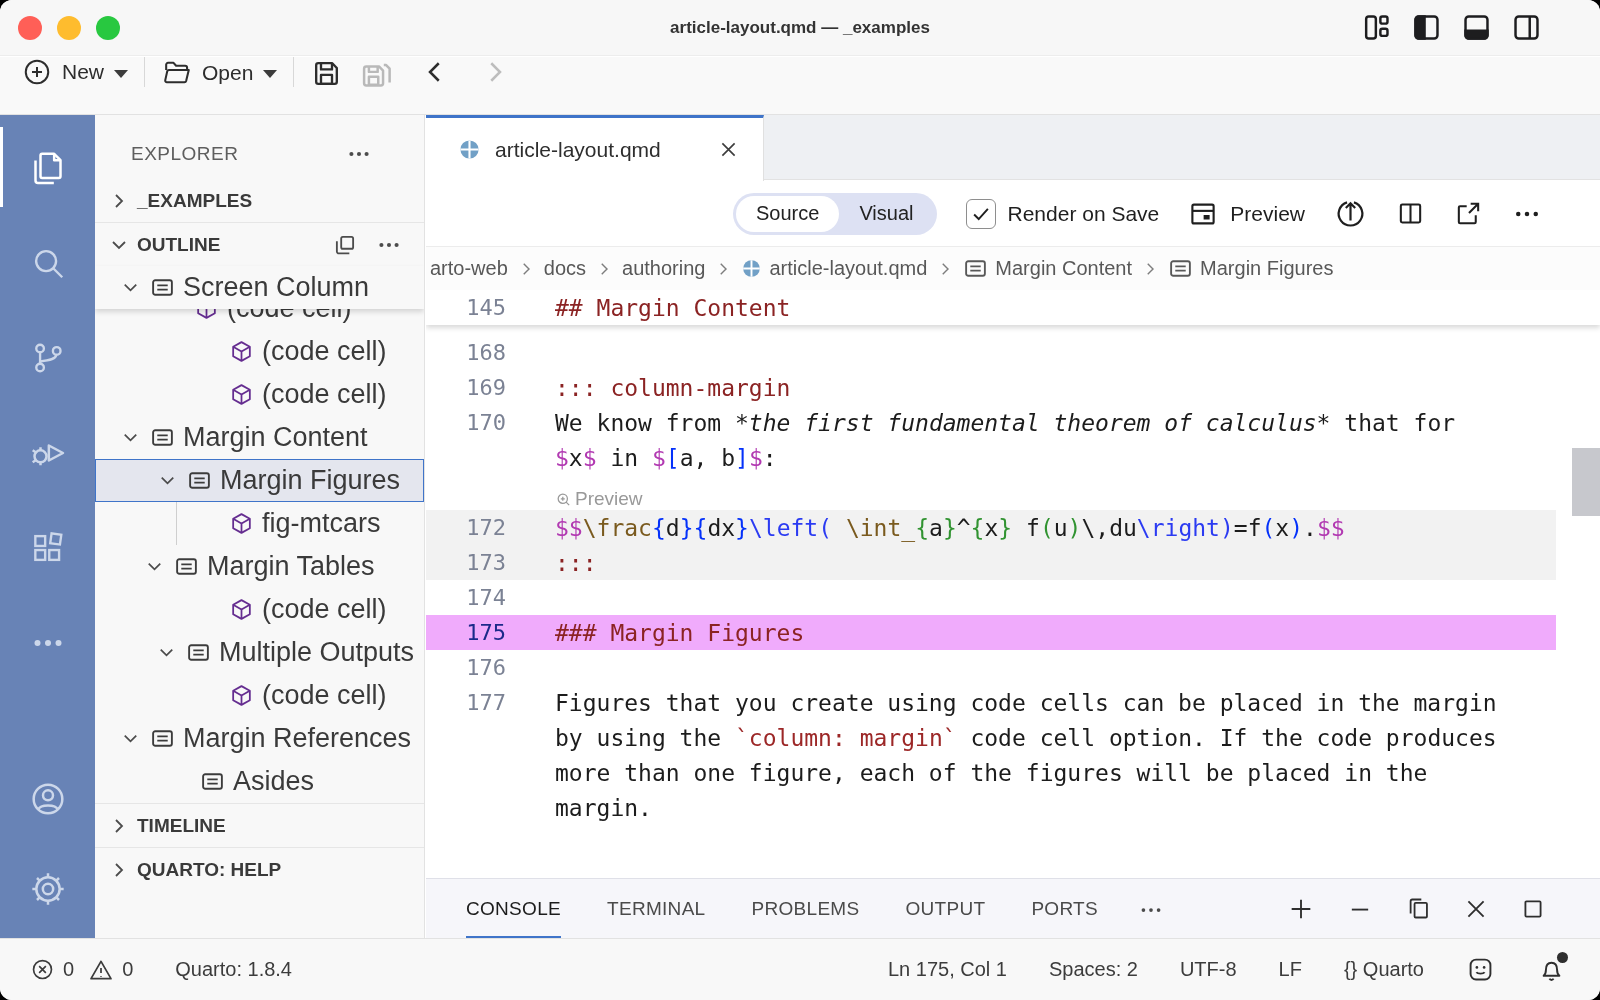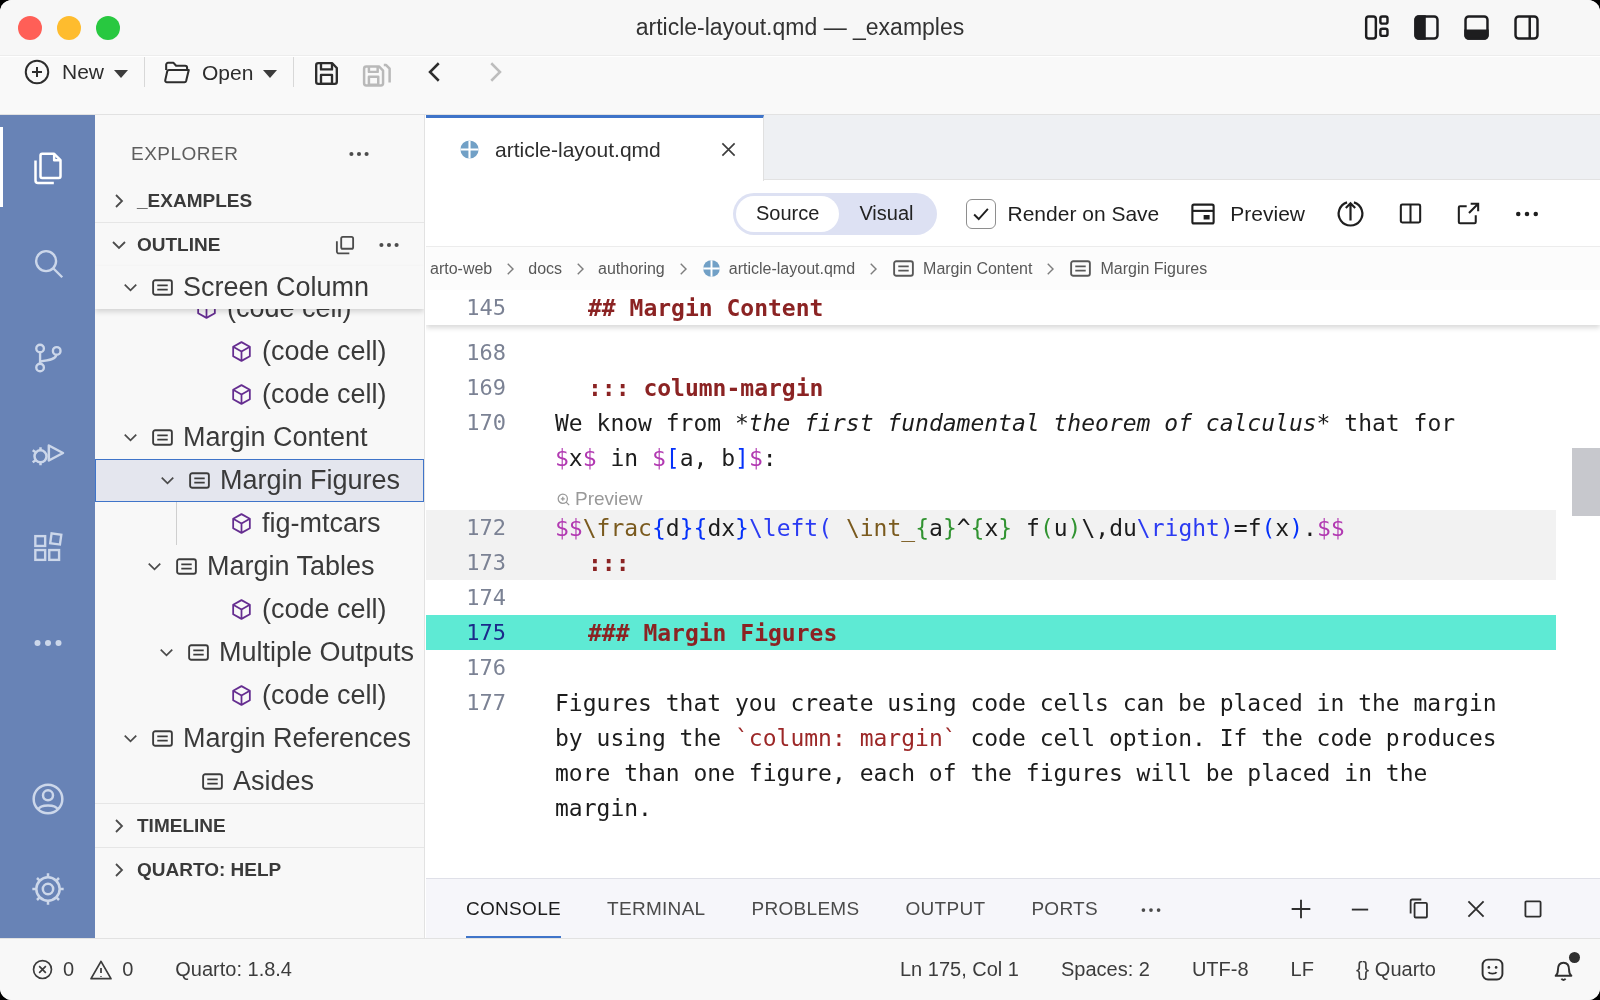--- a/index.html
+++ b/index.html
@@ -8,21 +8,21 @@
     font-family:"Liberation Sans",sans-serif;color:#2f2f2f;}
   svg{display:block;}
   .ic{display:inline-flex;align-items:center;justify-content:center;flex:none;}
 
   
   .titlebar{position:absolute;left:0;top:0;right:0;height:56px;background:#f7f7f7;border-bottom:1px solid #ededed;
     display:flex;align-items:center;justify-content:center;}
   .traffic{position:absolute;left:18px;top:16px;display:flex;gap:15px;}
   .light{width:24px;height:24px;border-radius:50%;}
   .light.red{background:#ff5f57;}  .light.yellow{background:#febc2e;}  .light.green{background:#28c840;}
-  .win-title{font-size:23px;font-weight:400;color:#333;}
+  .win-title{font-size:17px;font-weight:700;color:#333;}
   .win-icons{position:absolute;right:58px;top:12px;display:flex;gap:19px;color:#1d1d1f;}
 
   
   .toolbar{position:absolute;left:0;top:57px;right:0;height:58px;background:#f9f9f9;border-bottom:1px solid #e2e2e2;}
   .tb-left{position:absolute;left:22px;top:0;height:100%;display:flex;align-items:flex-start;gap:16px;}
   .tb-btn{display:flex;align-items:center;gap:10px;font-size:21px;color:#2d2d2d;cursor:default;}
   .caret{width:0;height:0;border-left:7px solid transparent;border-right:7px solid transparent;border-top:8px solid #3c3c3c;margin-top:3px;}
   .tb-div{width:1px;height:30px;background:#d8d8d8;}
   .dim{color:#b9b9b9;}
   .searchbox{position:absolute;left:591px;top:64px;width:310px;height:46px;border:1.5px solid #c7c7c7;border-radius:10px;
@@ -69,38 +69,38 @@
   .tab .close{color:#3d3d3d;}
   .actionbar{position:absolute;left:0;top:66px;right:0;height:66px;background:#fff;border-bottom:1px solid #ececec;
     display:flex;align-items:center;justify-content:flex-end;gap:29px;padding-right:58px;color:#333;}
   .seg{display:flex;align-items:center;background:#dde1f3;border-radius:21px;height:42px;padding:3px;}
   .seg .opt{font-size:20px;color:#222;padding:0 20px;height:36px;display:flex;align-items:center;border-radius:18px;}
   .seg .opt.on{background:#fff;}
   .chkwrap{display:flex;align-items:center;gap:12px;font-size:21px;color:#1f1f1f;}
   .chk{width:30px;height:30px;border:1.5px solid #8e8e8e;border-radius:6px;display:flex;align-items:center;justify-content:center;color:#1f1f1f;}
   .act{display:flex;align-items:center;gap:12px;font-size:21px;color:#1f1f1f;}
   .breadcrumbs{position:absolute;left:0;top:132px;right:0;height:43px;display:flex;align-items:center;gap:9px;
-    padding-left:4px;font-size:16px;color:#585858;background:#fcfcfc;overflow:hidden;white-space:nowrap;}
+    padding-left:4px;font-size:20px;color:#585858;background:#fcfcfc;overflow:hidden;white-space:nowrap;}
   .crumb{display:flex;align-items:center;gap:7px;}
   .crumb-sep{color:#808080;}
 
   
   .codearea{position:absolute;left:0;top:175px;right:0;bottom:60px;background:#fff;overflow:hidden;
     font-family:"DejaVu Sans Mono",monospace;}
   .code-sticky{position:absolute;left:0;top:0;right:0;z-index:3;background:#fff;box-shadow:0 3px 5px rgba(0,0,0,.15);}
   .code-lines{position:absolute;left:0;top:45px;right:0;}
   .code-row{height:35px;display:flex;align-items:center;}
   .code-row.band{background:#f2f2f2;margin-right:44px;}
-  .code-row.active{background:#5eead4;margin-right:44px;}
+  .code-row.active{background:#f0abfc;margin-right:44px;}
   .lnum{width:80px;text-align:right;font-size:22px;color:#7b8294;flex:none;}
   .lnum.cur{color:#1b2a8a;}
   .ltext{margin-left:49px;font-size:23px;white-space:pre;color:#1c1c1c;}
   .lens-row{height:35px;display:flex;align-items:flex-end;}
   .lens{margin-left:129px;font-family:"Liberation Sans",sans-serif;font-size:19px;color:#999;display:flex;align-items:center;gap:3px;}
-  .tk-h{color:#8b2323;font-weight:bold;margin-left:33px;}
+  .tk-h{color:#8b2323;font-weight:normal;}
   .tk-t{color:#1c1c1c;}
   .tk-e{color:#1c1c1c;font-style:italic;}
   .tk-d{color:#b23ab2;}
   .tk-c{color:#7a5a1e;}
   .tk-k{color:#2b3bf2;}
   .tk-b1{color:#0431fa;}
   .tk-b2{color:#319331;}
   .tk-ic{color:#9c2727;}
   .vscroll{position:absolute;right:0;top:158px;width:28px;height:68px;background:#c7c8cd;}
 
@@ -111,21 +111,21 @@
   .ptab{height:100%;display:flex;align-items:center;font-size:19px;letter-spacing:.3px;color:#4a4a4a;border-bottom:2.5px solid transparent;padding-top:2px;}
   .ptab.on{color:#1c1c1c;border-bottom-color:#3f74c9;}
   .pmore{margin-left:40px;color:#4a4a4a;}
   .picons{margin-left:auto;display:flex;gap:31px;padding-right:54px;color:#2e2e2e;}
 
   
   .statusbar{position:absolute;left:0;right:0;bottom:0;height:62px;background:#f8f8f8;border-top:1px solid #e2e2e2;
     display:flex;align-items:center;font-size:20px;color:#3c3c3c;}
   .st-left{display:flex;align-items:center;gap:10px;padding-left:30px;}
   .st-item{display:flex;align-items:center;gap:8px;}
-  .st-right{margin-left:auto;display:flex;align-items:center;gap:42px;padding-right:22px;}
+  .st-right{margin-left:auto;display:flex;align-items:center;gap:42px;padding-right:34px;}
   .badge-dot{position:absolute;right:-2px;top:-3px;width:11px;height:11px;border-radius:50%;background:#2f2f2f;}
 </style>
 </head>
 <body>
 
 <div class="window">
 
   <div class="titlebar">
     <div class="traffic">
       <div class="light red"></div>

